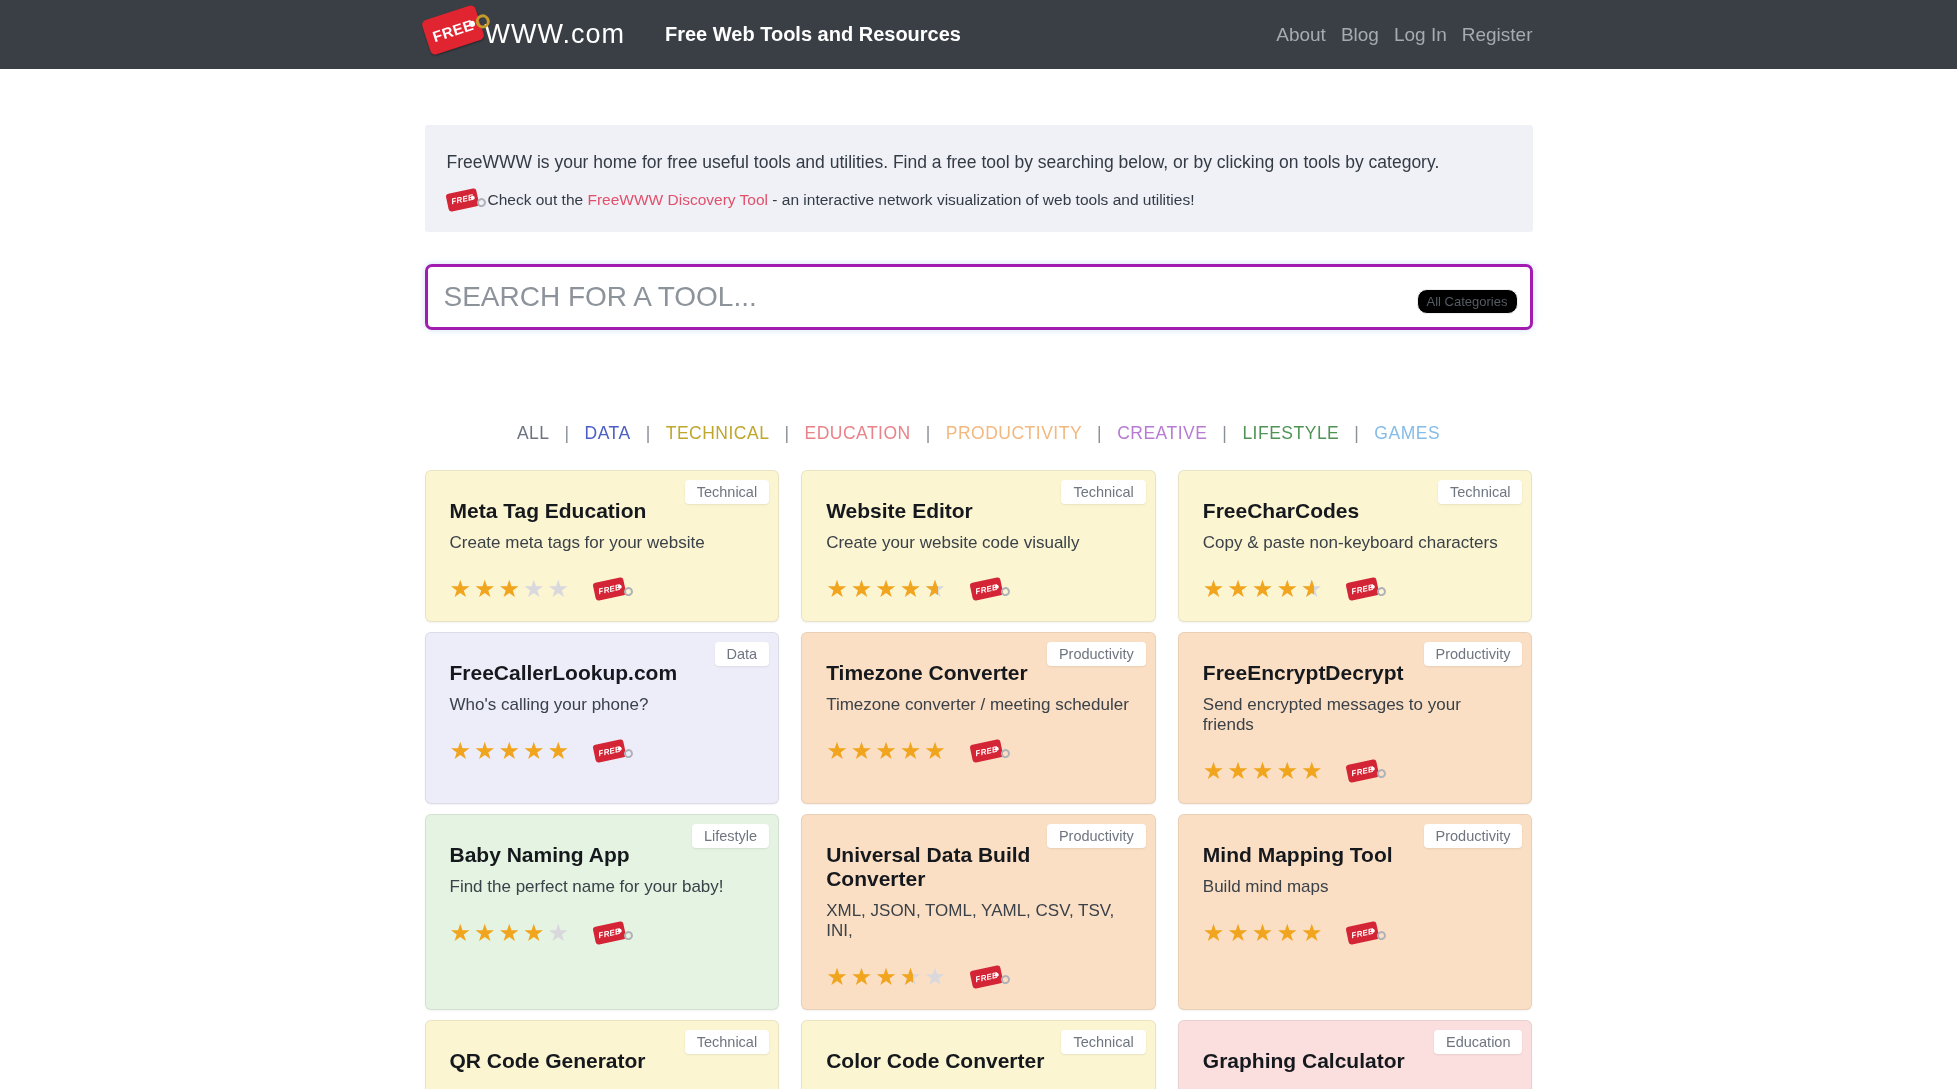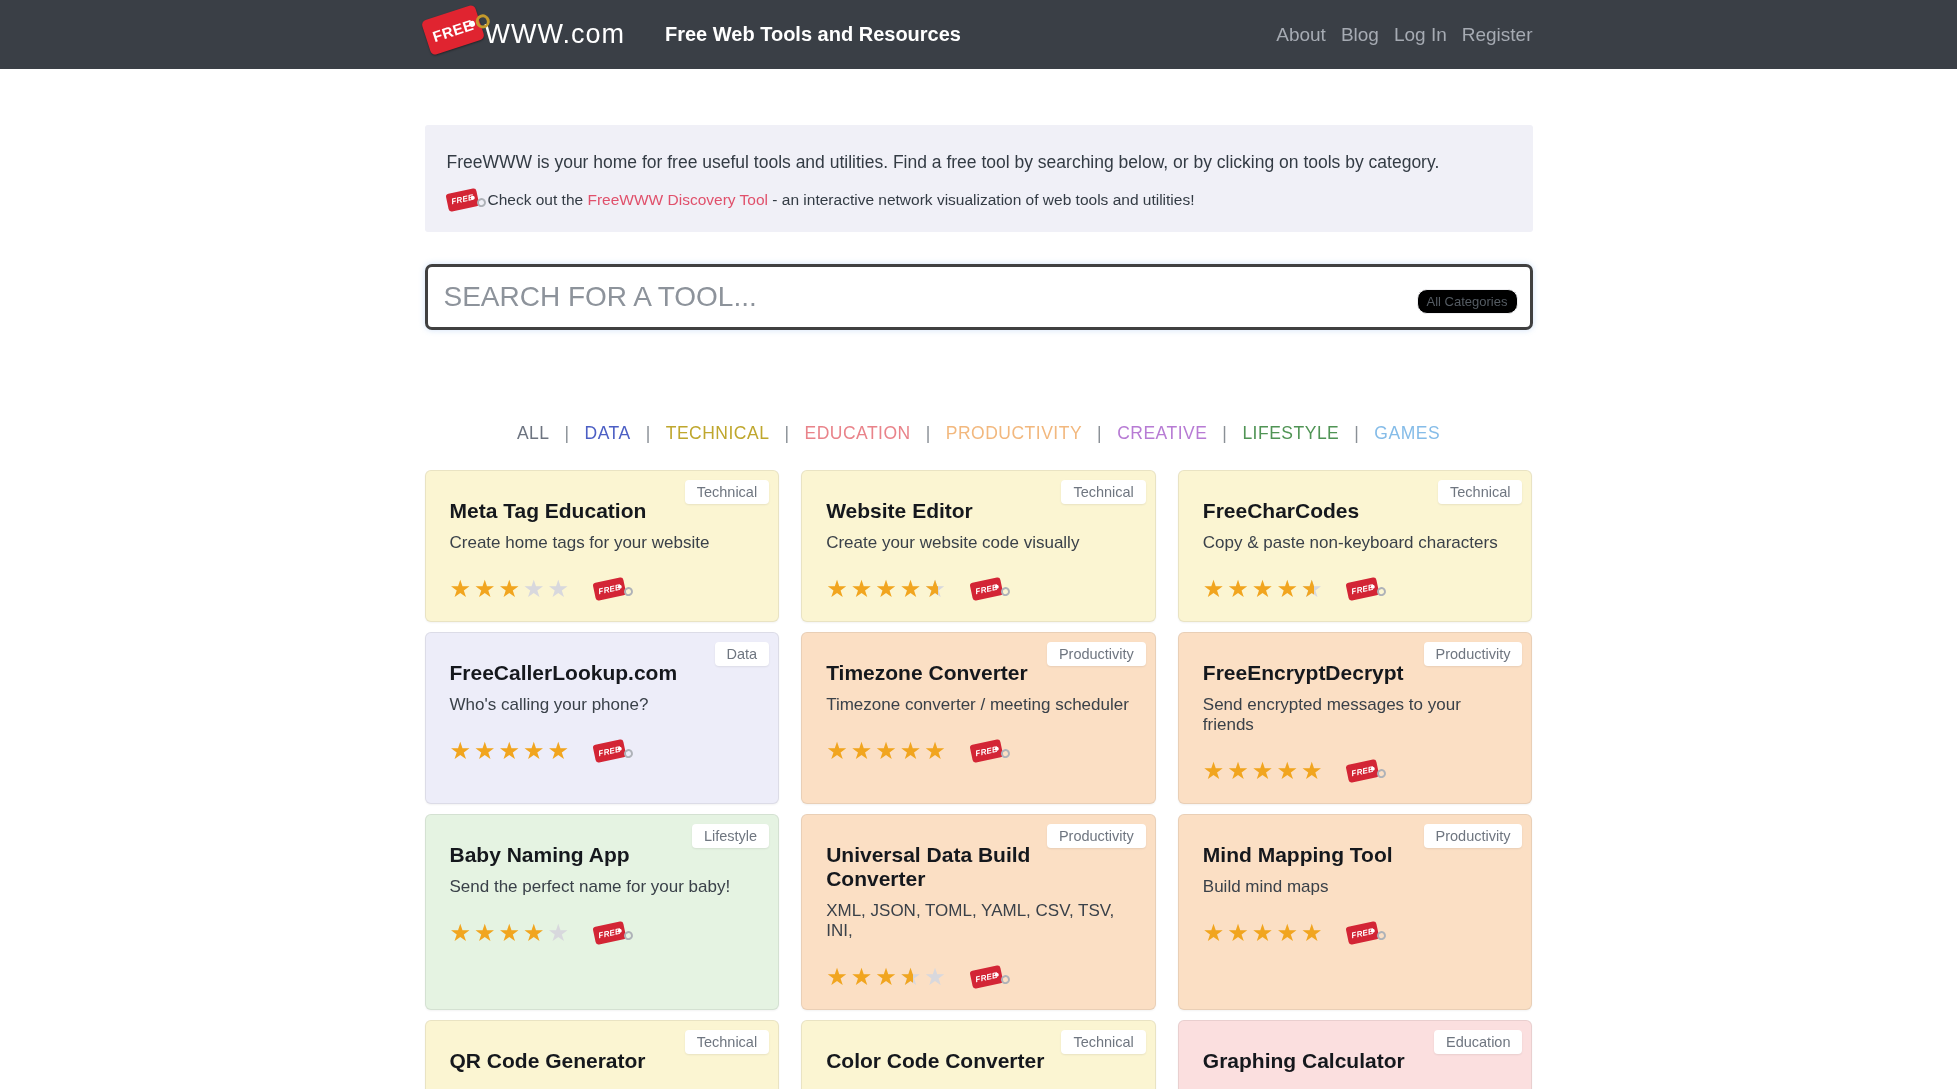--- a/index.html
+++ b/index.html
@@ -52,21 +52,21 @@
   }
   .free-tag .ft-ring {
     position: absolute; right: -7px; bottom: -2px; width: 9px; height: 9px;
     border-radius: 50%; border: 2.5px solid #aeb2b8; background: transparent;
   }
   .free-tag .ft-hole { position: absolute; right: 3px; top: 7px; width: 4px; height: 4px; border-radius: 50%; background: #fff; }
 
   
   .search-wrap {
     margin-top: 32px; position: relative; background: #fff;
-    border: 3px solid #404040; border-radius: 7px; height: 66px;
+    border: 3px solid #a21caf; border-radius: 7px; height: 66px;
     box-shadow: 0 0 6px rgba(150,190,240,.45);
   }
   .search-input {
     width: 100%; height: 100%; border: none; outline: none; background: transparent;
     font-family: "Liberation Sans", "DejaVu Sans", sans-serif;
     font-size: 28px; color: #555c63; padding: 0 160px 0 16px; font-weight: 300;
   }
   .search-input::placeholder { color: #8d939b; opacity: 1; }
   .category-dropdown {
     position: absolute; right: 12px; bottom: 13px;
@@ -147,21 +147,21 @@
     <input class="search-input" type="text" placeholder="SEARCH FOR A TOOL..." style="">
     <span class="category-dropdown">All Categories</span>
   </div>
 
   <div class="filter-row" id="filter-row"><a class="filter-link" style="color: rgb(109, 116, 128);">ALL</a><span class="filter-sep">|</span><a class="filter-link" style="color: rgb(76, 95, 196);">DATA</a><span class="filter-sep">|</span><a class="filter-link" style="color: rgb(191, 167, 46);">TECHNICAL</a><span class="filter-sep">|</span><a class="filter-link" style="color: rgb(233, 131, 138);">EDUCATION</a><span class="filter-sep">|</span><a class="filter-link" style="color: rgb(242, 184, 126);">PRODUCTIVITY</a><span class="filter-sep">|</span><a class="filter-link" style="color: rgb(183, 123, 212);">CREATIVE</a><span class="filter-sep">|</span><a class="filter-link" style="color: rgb(80, 148, 85);">LIFESTYLE</a><span class="filter-sep">|</span><a class="filter-link" style="color: rgb(133, 188, 232);">GAMES</a></div>
 
   <div class="cards-grid" id="cards-grid">
   <div class="tool-card" style="background: rgb(251, 245, 210);">
     <span class="tool-badge">Technical</span>
     <div class="tool-title">Meta Tag Education</div>
-    <div class="tool-desc">Create home tags for your website</div>
+    <div class="tool-desc">Create meta tags for your website</div>
     <div class="tool-meta">
       <span class="stars"><span class="star full">★</span><span class="star full">★</span><span class="star full">★</span><span class="star">★</span><span class="star">★</span></span>
       <span class="free-tag">
         <span class="ft-text">FREE</span>
         <span class="ft-hole"></span>
         <span class="ft-ring"></span>
       </span>
     </div>
   </div>
 
@@ -231,21 +231,21 @@
         <span class="ft-text">FREE</span>
         <span class="ft-hole"></span>
         <span class="ft-ring"></span>
       </span>
     </div>
   </div>
 
   <div class="tool-card" style="background: rgb(229, 243, 226);">
     <span class="tool-badge">Lifestyle</span>
     <div class="tool-title">Baby Naming App</div>
-    <div class="tool-desc">Send the perfect name for your baby!</div>
+    <div class="tool-desc">Find the perfect name for your baby!</div>
     <div class="tool-meta">
       <span class="stars"><span class="star full">★</span><span class="star full">★</span><span class="star full">★</span><span class="star full">★</span><span class="star">★</span></span>
       <span class="free-tag">
         <span class="ft-text">FREE</span>
         <span class="ft-hole"></span>
         <span class="ft-ring"></span>
       </span>
     </div>
   </div>
 

